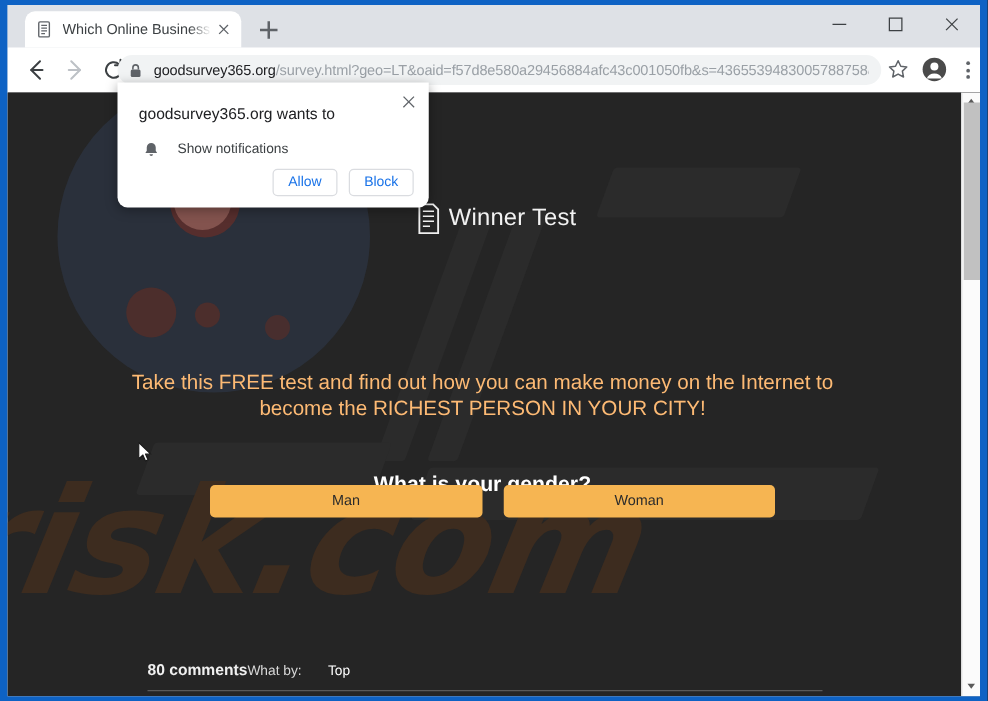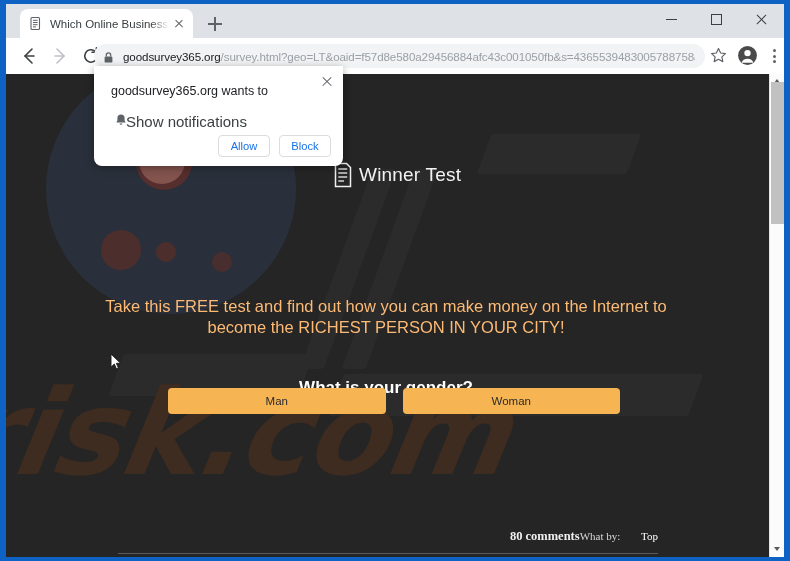--- a/index.html
+++ b/index.html
@@ -131,21 +131,21 @@
   }
   .answers{position:absolute;left:162px;top:314px;width:452px;display:flex;gap:17px;}
   .ansbtn{
     flex:1 1 0;height:26px;background:#f6b552;border-radius:4px;border:none;
     color:#2b2b2b;font-size:11.5px;font-family:"Liberation Sans",sans-serif;
     cursor:pointer;display:flex;align-items:center;justify-content:center;
   }
 
   
   .comments{position:absolute;left:112px;top:455px;width:540px;}
-  .crow{display:flex;justify-content:flex-end;align-items:baseline;font-family:Liberation Serif, serif;}
+  .crow{display:flex;justify-content:flex-start;align-items:baseline;}
   .ccount{font-size:12.5px;font-weight:bold;color:#f0f0f0;}
   .csort{font-size:11px;color:#d8d8d8;}
   .csort .sv{margin-left:18px;color:#ffffff;cursor:pointer;}
   .cdiv{margin-top:9px;height:1px;background:#5a5a5a;}
 
   
   .pscroll{
     position:absolute;right:0;top:0;width:15px;height:483px;background:#fbfbfb;
     border-left:1px solid #e6e6e6;box-sizing:border-box;
   }
@@ -169,21 +169,21 @@
   .perm-close{
     position:absolute;right:9px;top:8px;width:14px;height:14px;cursor:pointer;
   }
   .perm-close:before,.perm-close:after{
     content:"";position:absolute;left:1px;top:6.5px;width:12px;height:1.2px;background:#5f6368;
   }
   .perm-close:before{transform:rotate(45deg);}
   .perm-close:after{transform:rotate(-45deg);}
   .perm-title{position:absolute;left:17px;top:18px;font-size:12.5px;color:#202124;text-align:right;}
   .perm-bell{position:absolute;left:20px;top:47px;width:14px;height:14px;}
-  .perm-opt{position:absolute;left:32px;top:47px;font-size:15px;color:#3c4043;}
+  .perm-opt{position:absolute;left:48px;top:47px;font-size:11px;color:#3c4043;}
   .perm-actions{position:absolute;right:12px;bottom:9px;display:flex;gap:9px;}
   .perm-btn{
     min-width:52px;height:22px;border:1px solid #dadce0;border-radius:4px;background:#fff;
     color:#1a73e8;font-size:11.2px;font-family:"Liberation Sans",sans-serif;
     cursor:pointer;display:flex;align-items:center;justify-content:center;padding:0 8px;
   }
 
   .cursor{position:absolute;left:104px;top:279px;width:12px;height:18px;z-index:45;pointer-events:none;}
 </style>
 </head>

